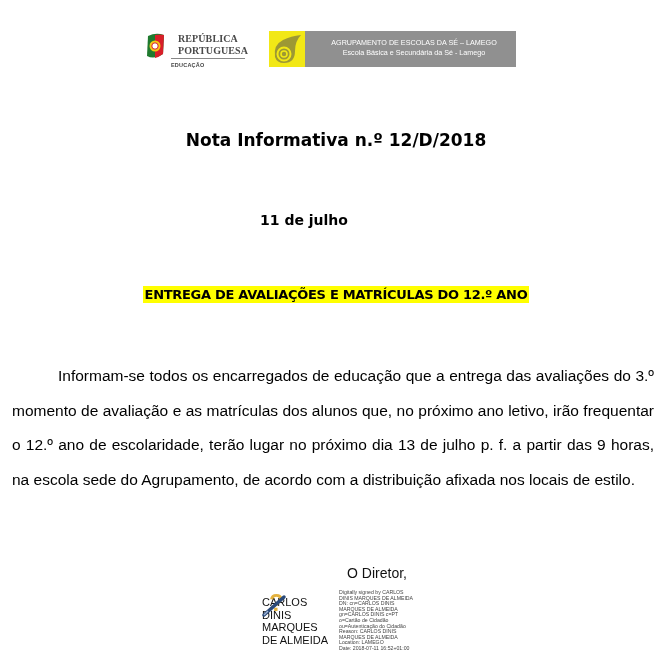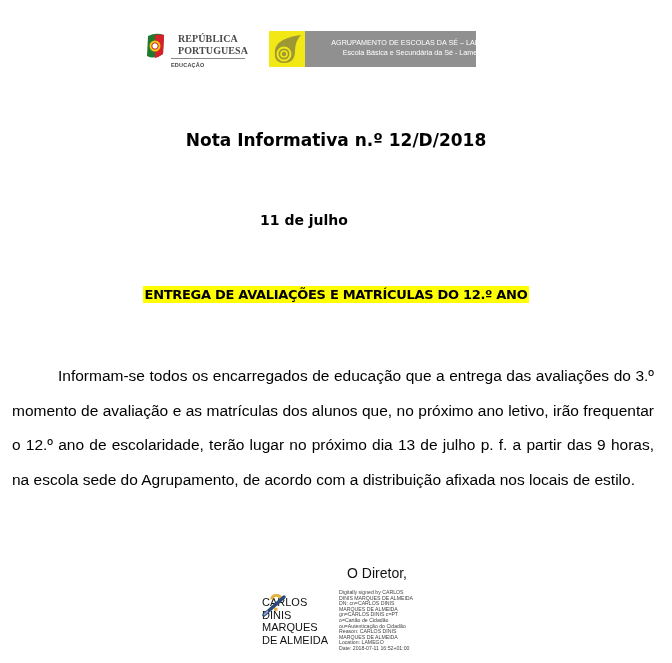--- a/index.html
+++ b/index.html
@@ -6,21 +6,21 @@
   body { width: 672px; height: 663px; position: relative; overflow: hidden; font-family: "Liberation Sans", sans-serif; color: #000; }
   .abs { position: absolute; }
 
   
   .rp-logo { left: 144px; top: 30px; width: 110px; height: 44px; }
   .rp-emblem { position: absolute; left: 0; top: 2px; width: 22px; height: 28px; }
   .rp-text { position: absolute; left: 34px; top: 3px; font-family: "Liberation Serif", serif; font-weight: bold; color: #4a4a4a; font-size: 10px; line-height: 12px; letter-spacing: 0.1px; }
   .rp-rule { position: absolute; left: 27px; top: 28px; width: 74px; height: 1px; background: #888; }
   .rp-sub { position: absolute; left: 27px; top: 32px; font-size: 5.5px; font-weight: bold; color: #444; letter-spacing: 0.2px; }
 
-  .ag-logo { left: 269px; top: 31px; width: 207px; height: 36px; background: #909090; }
+  .ag-logo { left: 269px; top: 31px; width: 247px; height: 36px; background: #909090; }
   .ag-yellow { position: absolute; left: 0; top: 0; width: 36px; height: 36px; background: #f2e816; }
   .ag-text { position: absolute; left: 50px; top: 7px; color: #ffffff; font-size: 7.2px; line-height: 10px; text-align: center; width: 190px; }
 
   
   .title { left: 0; width: 672px; top: 130px; text-align: center; font-family: "DejaVu Sans", sans-serif; font-weight: bold; font-size: 17px; }
   .date { left: 0; width: 608px; top: 212px; text-align: center; font-family: "DejaVu Sans", sans-serif; font-weight: bold; font-size: 14px; }
   .subject-wrap { left: 0; width: 672px; top: 285px; text-align: center; }
   .subject { background: #ffff00; font-family: "DejaVu Sans", sans-serif; font-weight: bold; font-size: 13px; padding: 1px 2px; letter-spacing: -0.3px; }
 
   

